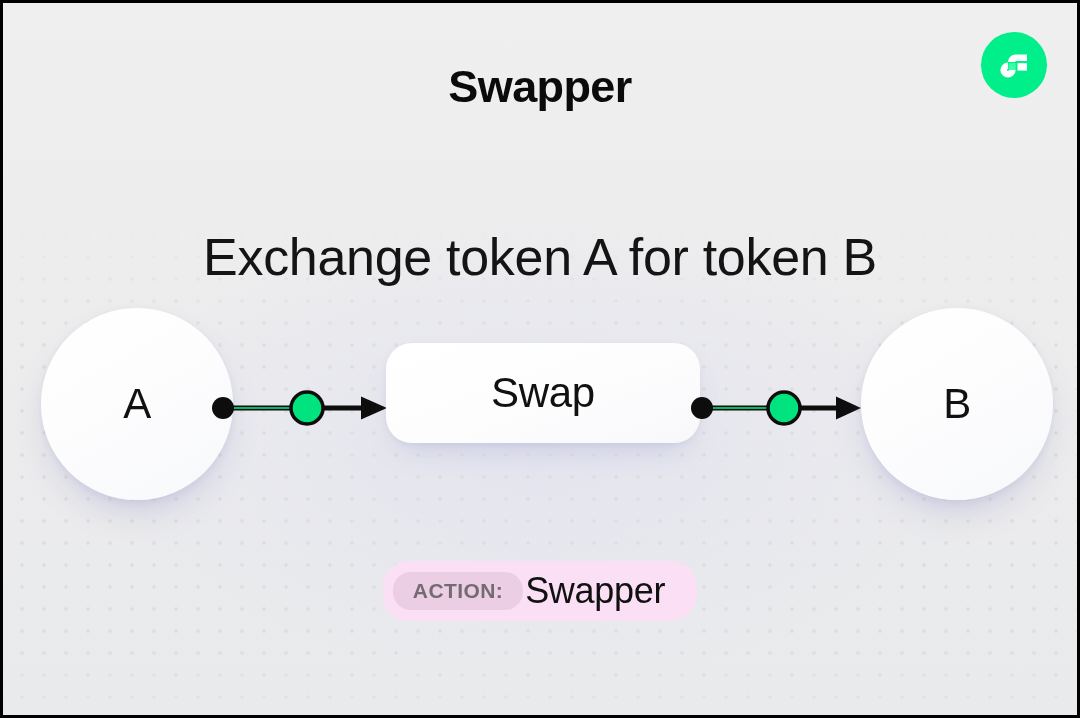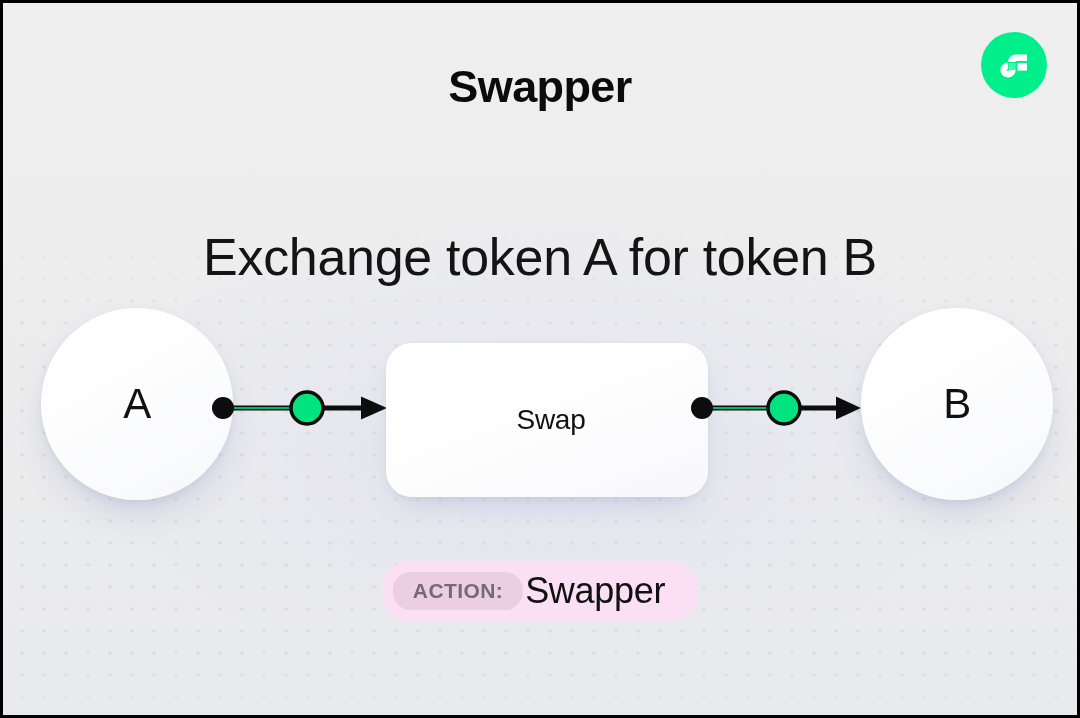--- a/index.html
+++ b/index.html
@@ -107,32 +107,31 @@
     letter-spacing: -0.5px;
   }
   .node-circle.left  { left: 38px; }
   .node-circle.right { left: 858px; }
 
   .swap-box {
     position: absolute;
     left: 383px;
     top: 35px;
     width: 314px;
-    height: 154px;
+    height: 100px;
     border-radius: 26px;
     background: linear-gradient(160deg, #ffffff 0%, #fdfdfe 55%, #f8f8fb 100%);
     box-shadow: 0 16px 30px -12px rgba(120,120,190,0.26),
                 0 2px 5px rgba(150,150,190,0.12);
     display: flex;
     align-items: center;
     justify-content: center;
-    font-size: 28px;
+    font-size: 42px;
     color: #111;
     letter-spacing: -0.3px;
-    padding-left: 8px;
   }
 
   
   .connector { position: absolute; top: 84px; height: 32px; }
   .connector.c1 { left: 208px; width: 178px; }
   .connector.c2 { left: 687px; width: 173px; }
   .connector svg { display: block; overflow: visible; }
 
   
   .action-badge {

